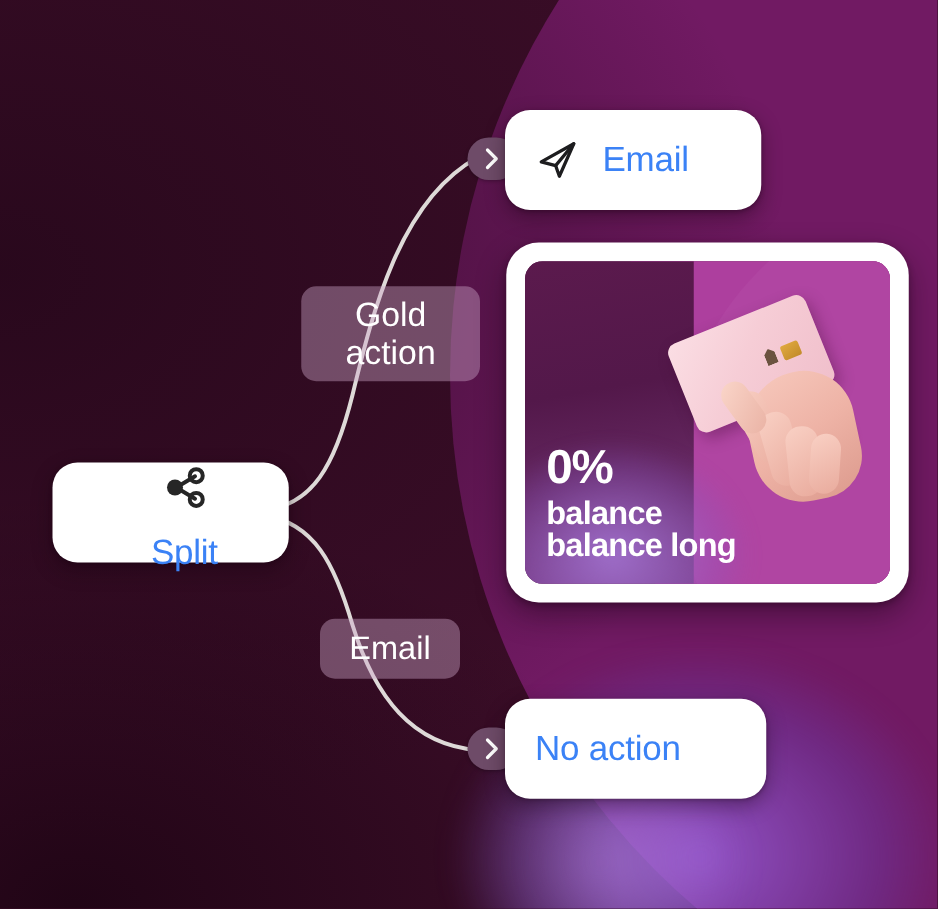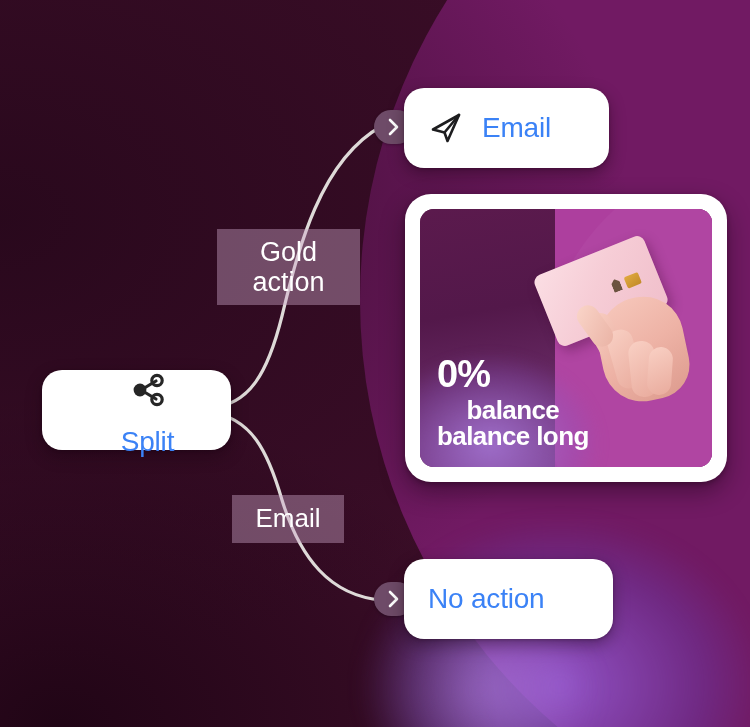--- a/index.html
+++ b/index.html
@@ -139,30 +139,31 @@
     width: 185px;
     height: 80px;
     padding: 0 0 0 24px;
     align-items: center;
   }
 
   
   .badge {
     position: absolute;
     background: rgba(206,168,201,0.42);
-    border-radius: 0;
+    border-radius: 12px;
     color: #ffffff;
     display: flex;
     align-items: center;
     justify-content: center;
     text-align: center;
     line-height: 1.12;
     font-size: 27px;
     padding: 10px 18px;
     box-sizing: border-box;
+    margin-left: 24px;
   }
   #badge-gold {
     left: 217px;
     top: 229px;
     width: 143px;
     height: 76px;
   }
   #badge-others {
     left: 232px;
     top: 495px;
@@ -241,21 +242,20 @@
   .cr-headline {
     font-size: 38px;
     font-weight: bold;
     letter-spacing: -1px;
     margin-bottom: 4px;
   }
   .cr-subline {
     font-size: 26px;
     font-weight: bold;
     letter-spacing: -0.6px;
-    text-align: center;
   }
   .cr-subline span { display: block; }
 
   
   .cr-art {
     position: absolute;
     right: -4px;
     top: 36px;
     width: 190px;
     height: 200px;

